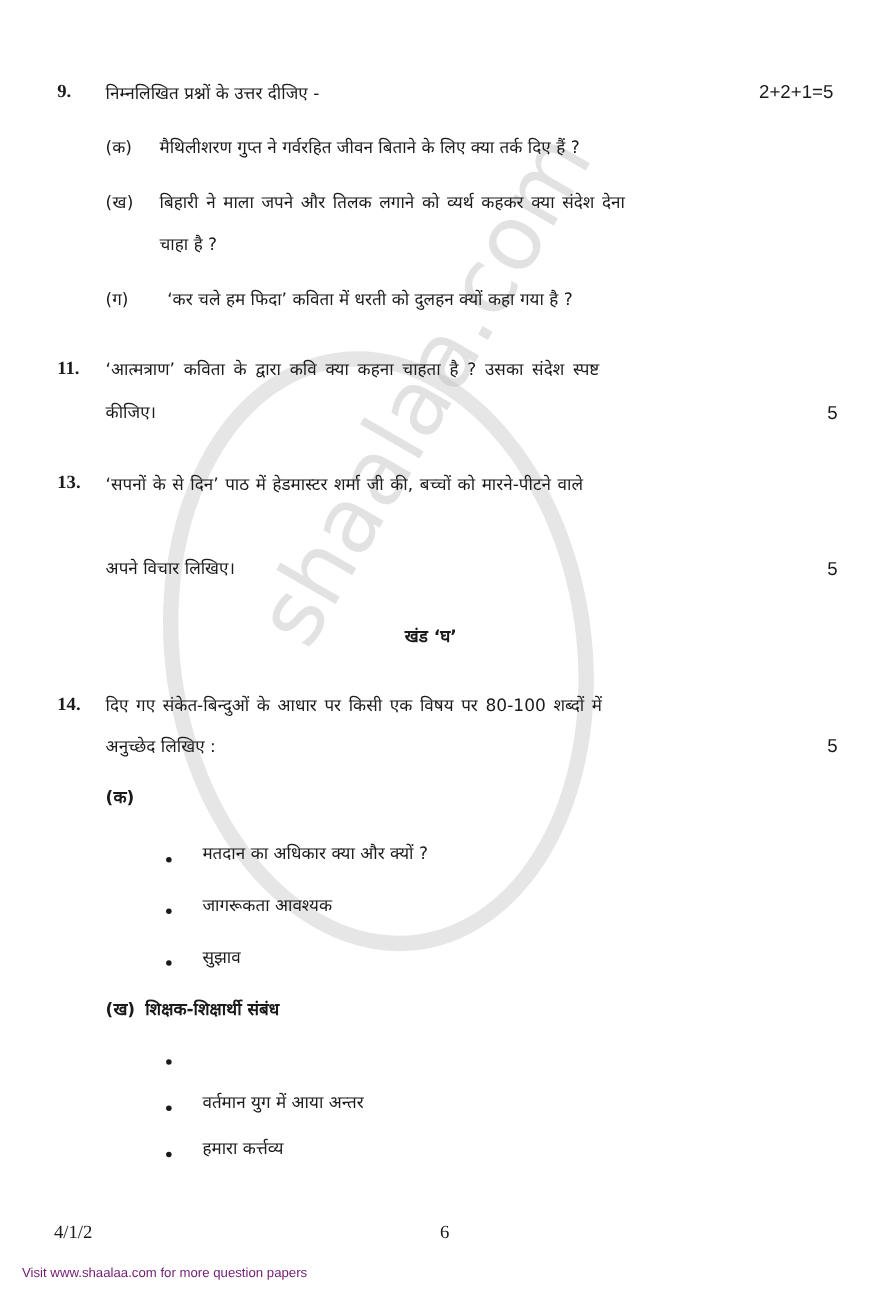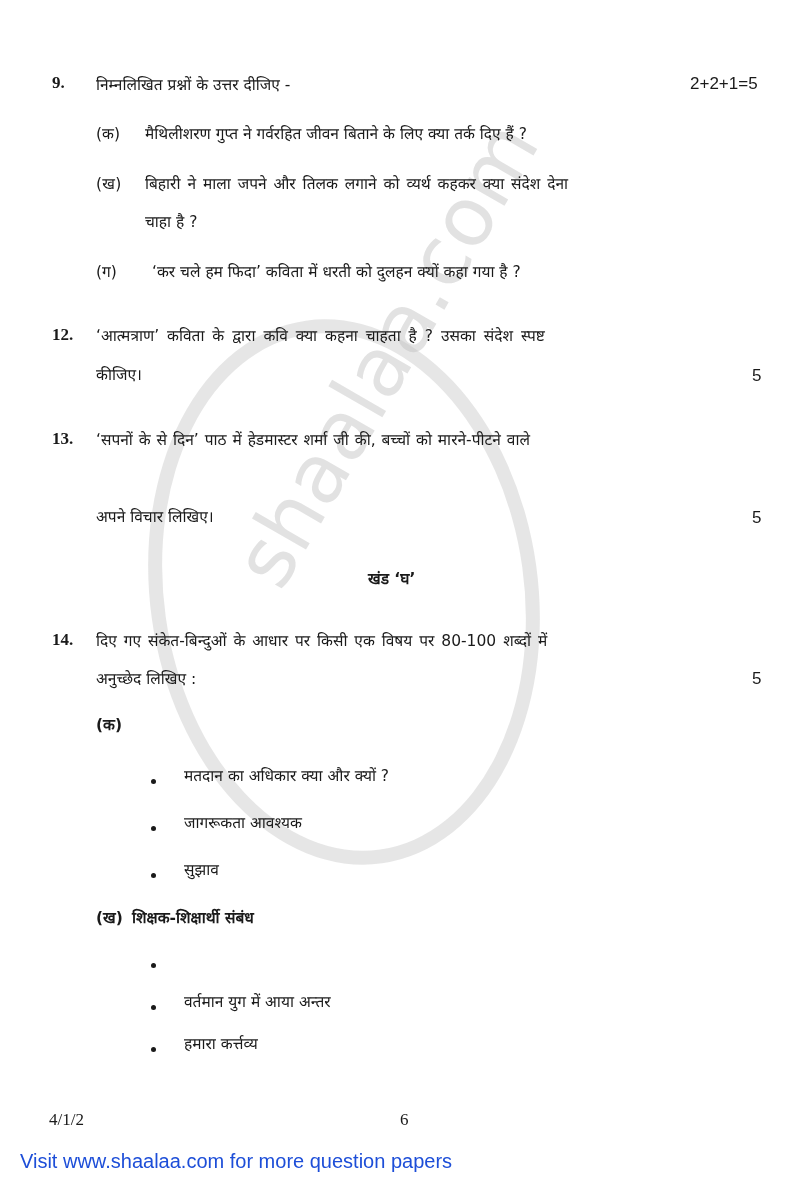--- a/index.html
+++ b/index.html
@@ -18,21 +18,21 @@
     position: absolute; left: 150px; top: 318px; width: 360px; height: 520px;
     border: 14px solid rgba(200,200,200,0.45); border-radius: 50%;
     transform: rotate(-8deg); pointer-events: none;
   }
   .watermark-text {
     position: absolute; left: 215px; top: 555px; font-family: "DejaVu Sans", sans-serif;
     font-size: 82px; color: rgba(190,190,190,0.45); transform: rotate(-60deg);
     transform-origin: left top; pointer-events: none; white-space: nowrap;
   }
   .footer-code { font-family: "Liberation Serif", serif; font-size: 17px; }
-  .visit { font-family: "Liberation Sans", sans-serif; font-size: 20px; color: #1d4ed8; }
+  .visit { font-family: "Liberation Sans", sans-serif; font-size: 12px; color: #701a75; }
 </style>
 </head>
 <body>
 
 <div class="page">
 
   <div class="watermark-ring"></div>
   <div class="watermark-text">shaalaa.com</div>
 
   <div class="abs q-num" style="left:52px; top:73px;">9.</div>
@@ -42,21 +42,21 @@
   <div class="abs txt" style="left:96px; top:122px;">(क)</div>
   <div class="abs txt" style="left:145px; top:122px;">मैथिलीशरण गुप्त ने गर्वरहित जीवन बिताने के लिए क्या तर्क दिए हैं ?</div>
 
   <div class="abs txt" style="left:96px; top:172px; letter-spacing:0.3px;">(ख)</div>
   <div class="abs txt" style="left:145px; top:172px; word-spacing:2px;">बिहारी ने माला जपने और तिलक लगाने को व्यर्थ कहकर क्या संदेश देना</div>
   <div class="abs txt" style="left:145px; top:210px;">चाहा है ?</div>
 
   <div class="abs txt" style="left:96px; top:260px;">(ग)</div>
   <div class="abs txt" style="left:152px; top:260px;">‘कर चले हम फिदा’ कविता में धरती को दुलहन क्यों कहा गया है ?</div>
 
-  <div class="abs q-num" style="left:52px; top:325px;">12.</div>
+  <div class="abs q-num" style="left:52px; top:325px;">11.</div>
   <div class="abs txt" style="left:96px; top:324px; word-spacing:3px;">‘आत्मत्राण’ कविता के द्वारा कवि क्या कहना चाहता है ? उसका संदेश स्पष्ट</div>
   <div class="abs txt" style="left:96px; top:363px;">कीजिए।</div>
   <div class="abs marks" style="left:752px; top:366px;">5</div>
 
   <div class="abs q-num" style="left:52px; top:429px;">13.</div>
   <div class="abs txt" style="left:96px; top:428px; word-spacing:1px;">‘सपनों के से दिन’ पाठ में हेडमास्टर शर्मा जी की, बच्चों को मारने-पीटने वाले</div>
   <div class="abs txt" style="left:96px; top:505px;">अपने विचार लिखिए।</div>
   <div class="abs marks" style="left:752px; top:508px;">5</div>
 
   <div class="abs txt bold" style="left:368px; top:567px;">खंड ‘घ’</div>

